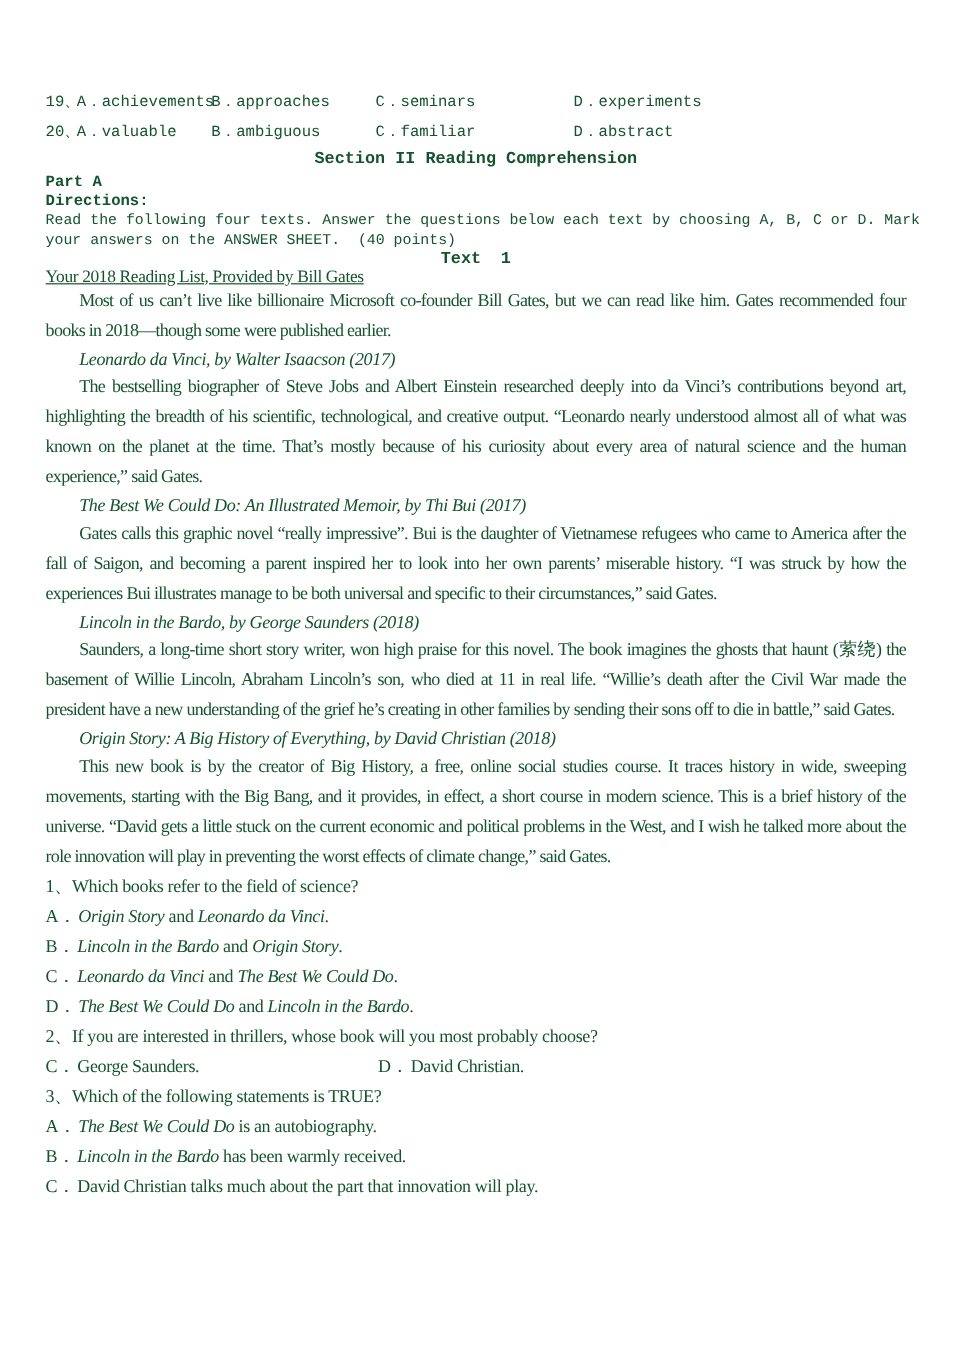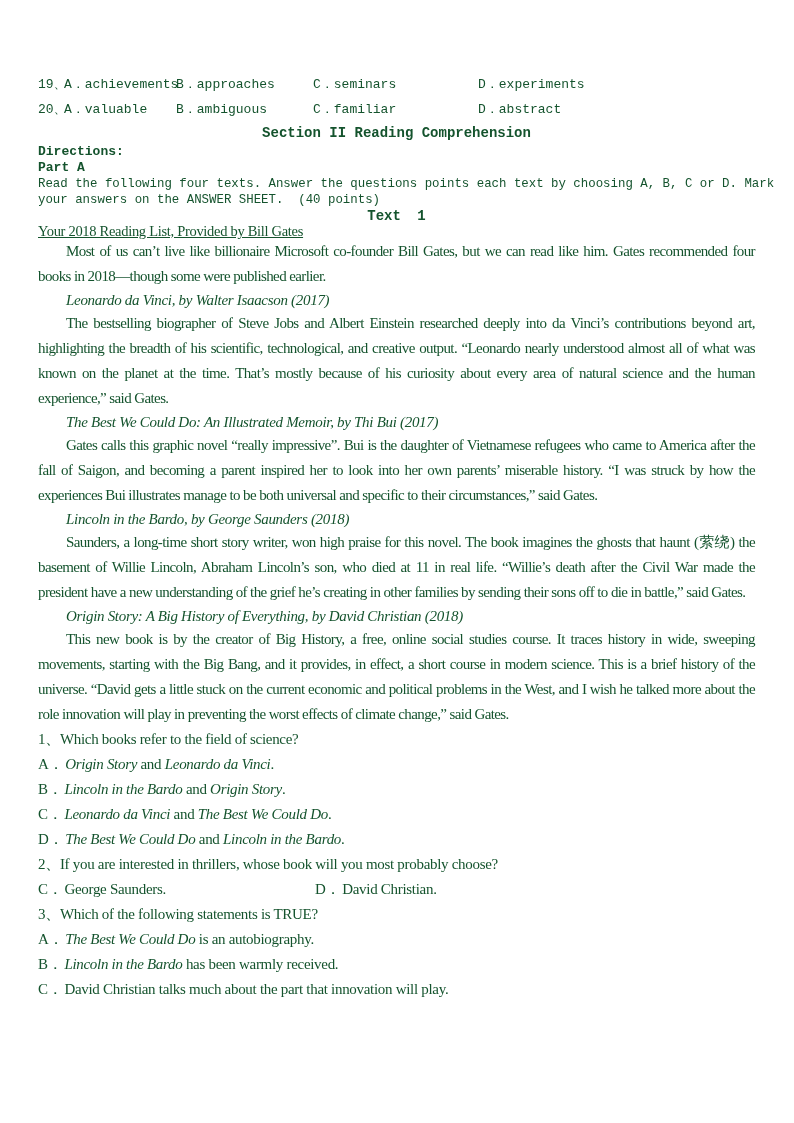--- a/index.html
+++ b/index.html
@@ -62,23 +62,23 @@
     <div class="cloze-row mono">
         <span class="cnum">20、</span>
         <span class="o0">A．valuable</span>
         <span class="o1">B．ambiguous</span>
         <span class="o2">C．familiar</span>
         <span class="o3">D．abstract</span>
       </div>
   </section>
 
   <div class="sec-heading mono">Section II Reading Comprehension</div>
+  <div class="mline bold mono">Part A</div>
   <div class="mline bold mono">Directions:</div>
-  <div class="mline bold mono">Part A</div>
-  <div class="mline small mono">Read the following four texts. Answer the questions points each text by choosing A, B, C or D. Mark</div>
+  <div class="mline small mono">Read the following four texts. Answer the questions below each text by choosing A, B, C or D. Mark</div>
   <div class="mline small mono">your answers on the ANSWER SHEET.  (40 points)</div>
 
   <div class="text-heading mono">Text 1</div>
   <div class="art-title">Your 2018 Reading List, Provided by Bill Gates</div>
 
   <div class="para">Most of us can’t live like billionaire Microsoft co-founder Bill Gates, but we can read like him. Gates recommended four books in 2018—though some were published earlier.</div>
   <div class="book">Leonardo da Vinci, by Walter Isaacson (2017)</div>
   <div class="para">The bestselling biographer of Steve Jobs and Albert Einstein researched deeply into da Vinci’s contributions beyond art, highlighting the breadth of his scientific, technological, and creative output. “Leonardo nearly understood almost all of what was known on the planet at the time. That’s mostly because of his curiosity about every area of natural science and the human experience,” said Gates.</div>
   <div class="book">The Best We Could Do: An Illustrated Memoir, by Thi Bui (2017)</div>
   <div class="para">Gates calls this graphic novel “really impressive”. Bui is the daughter of Vietnamese refugees who came to America after the fall of Saigon, and becoming a parent inspired her to look into her own parents’ miserable history. “I was struck by how the experiences Bui illustrates manage to be both universal and specific to their circumstances,” said Gates.</div>

